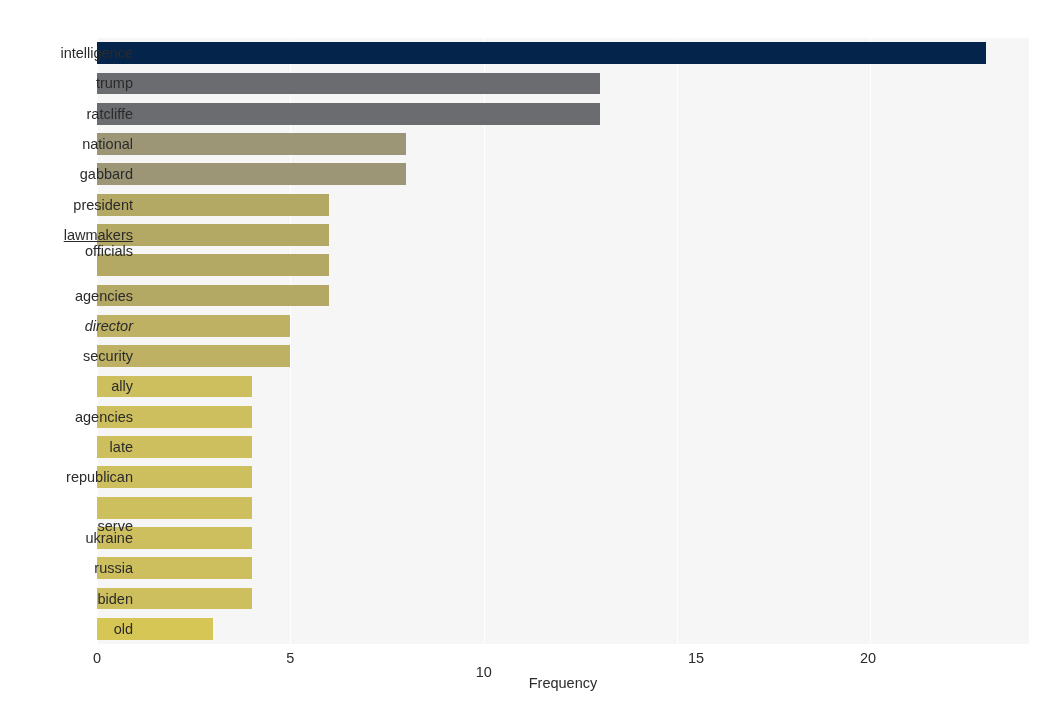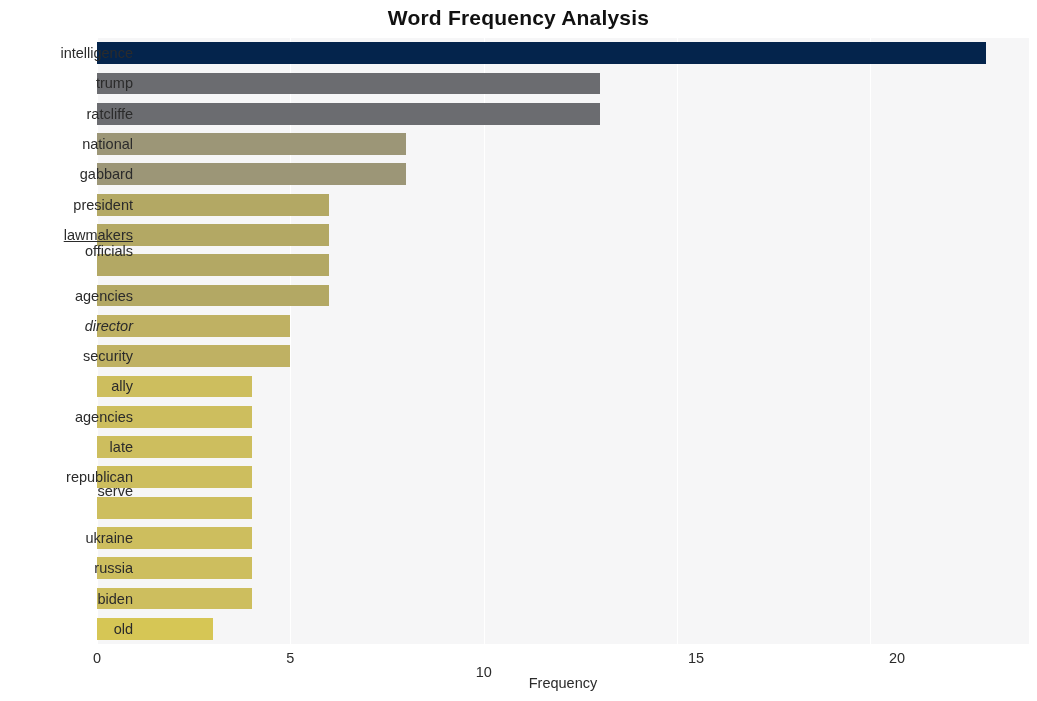--- a/index.html
+++ b/index.html
@@ -116,21 +116,20 @@
     text-align: center;
     font-size: 14.5px;
     color: #2b2b2b;
   }
 </style>
 </head>
 <body>
 
 <div id="chart-root">
 
-  <div id="chart-title">Word Frequency Analysis</div>
 
   <div id="plot-area">
     <div id="gridlines-layer">
         <div class="gridline" style="left: 0px;"></div>
         <div class="gridline" style="left: 193.361px;"></div>
         <div class="gridline" style="left: 386.722px;"></div>
         <div class="gridline" style="left: 580.083px;"></div>
         <div class="gridline" style="left: 773.444px;"></div>
       </div>
     <div id="bars-layer">
@@ -206,30 +205,30 @@
       <div class="y-tick-label" style="top: 159.65px;">president</div>
       <div class="y-tick-label" style="top: 189.95px; text-decoration: underline;">lawmakers</div>
       <div class="y-tick-label" style="top: 206px;">officials</div>
       <div class="y-tick-label" style="top: 250.55px;">agencies</div>
       <div class="y-tick-label" style="top: 280.85px; font-style: italic;">director</div>
       <div class="y-tick-label" style="top: 311.15px;">security</div>
       <div class="y-tick-label" style="top: 341.45px;">ally</div>
       <div class="y-tick-label" style="top: 371.75px;">agencies</div>
       <div class="y-tick-label" style="top: 402.05px;">late</div>
       <div class="y-tick-label" style="top: 432.35px;">republican</div>
-      <div class="y-tick-label" style="top: 446px;">serve</div>
+      <div class="y-tick-label" style="top: 481px;">serve</div>
       <div class="y-tick-label" style="top: 492.95px;">ukraine</div>
       <div class="y-tick-label" style="top: 523.25px;">russia</div>
       <div class="y-tick-label" style="top: 553.55px;">biden</div>
       <div class="y-tick-label" style="top: 583.85px;">old</div>
     </div>
 
   <div id="x-axis-labels">
       <div class="x-tick-label" style="left: 97px;">0</div>
       <div class="x-tick-label" style="left: 290.361px;">5</div>
       <div class="x-tick-label" style="left: 483.722px; margin-top: 14px;">10</div>
       <div class="x-tick-label" style="left: 696px;">15</div>
-      <div class="x-tick-label" style="left: 897px;">20</div>
+      <div class="x-tick-label" style="left: 868px;">20</div>
     </div>
 
   <div id="x-axis-title">Frequency</div>
 
 </div>
 
 </body></html>

